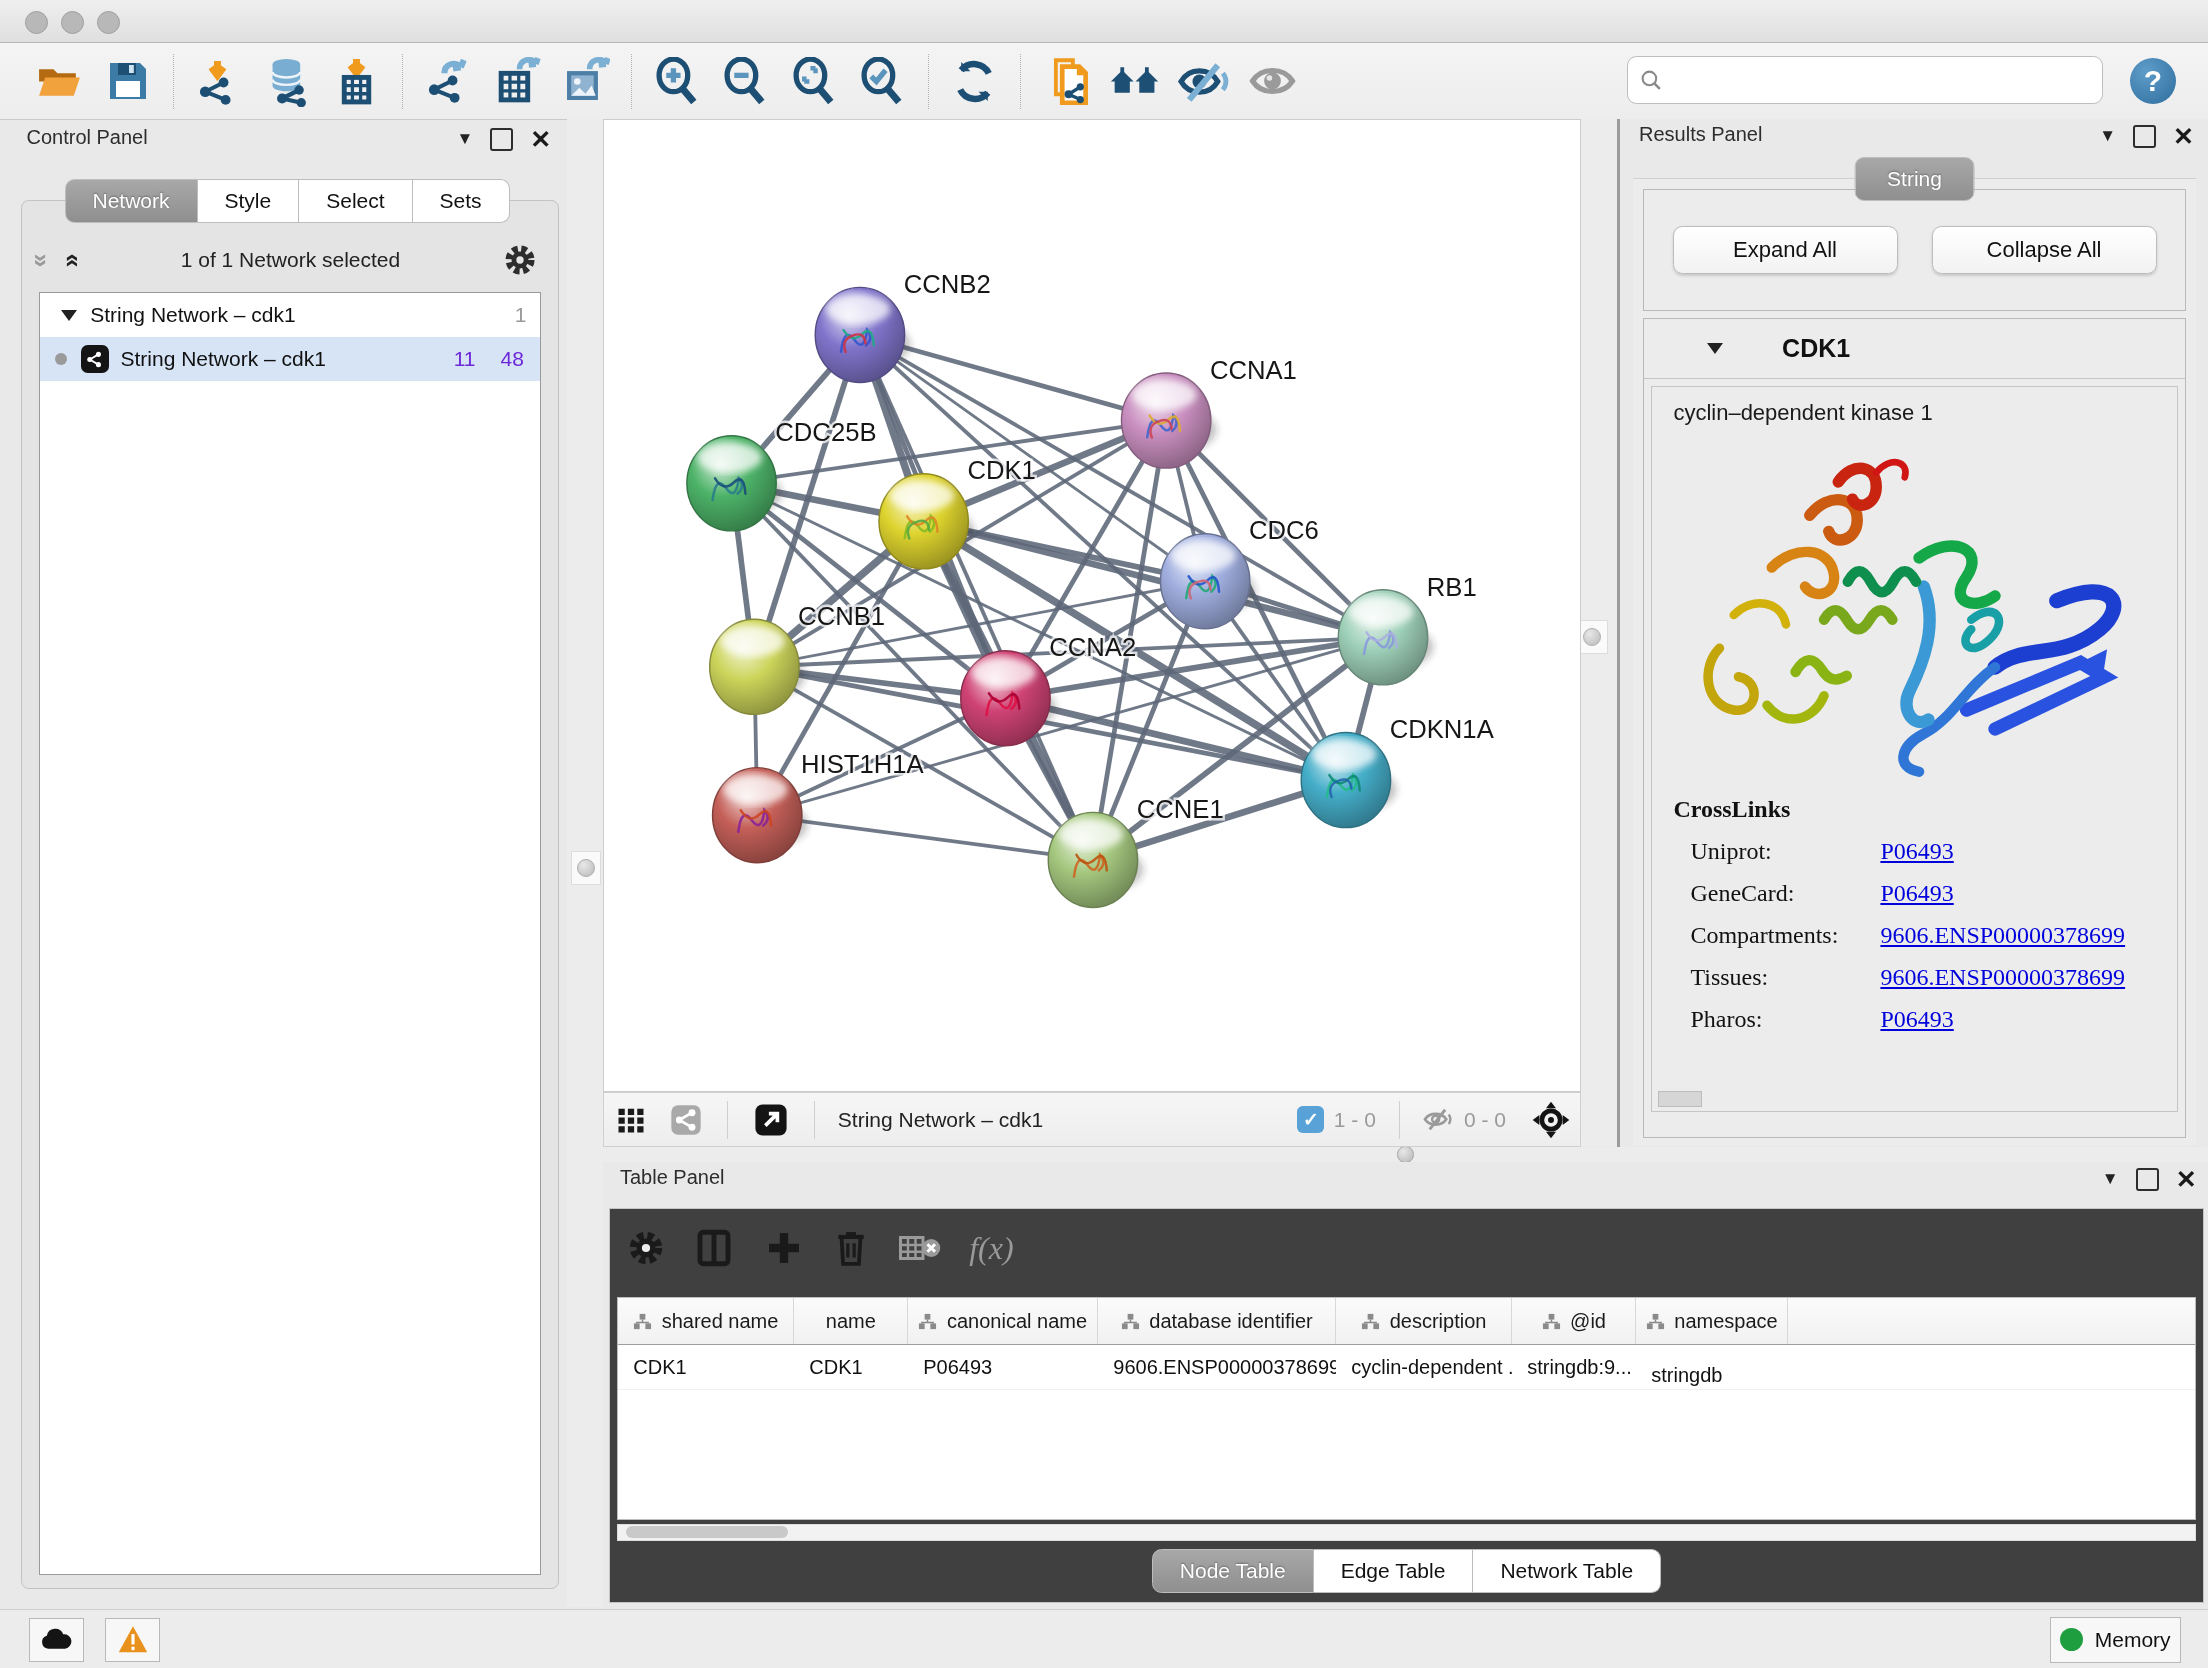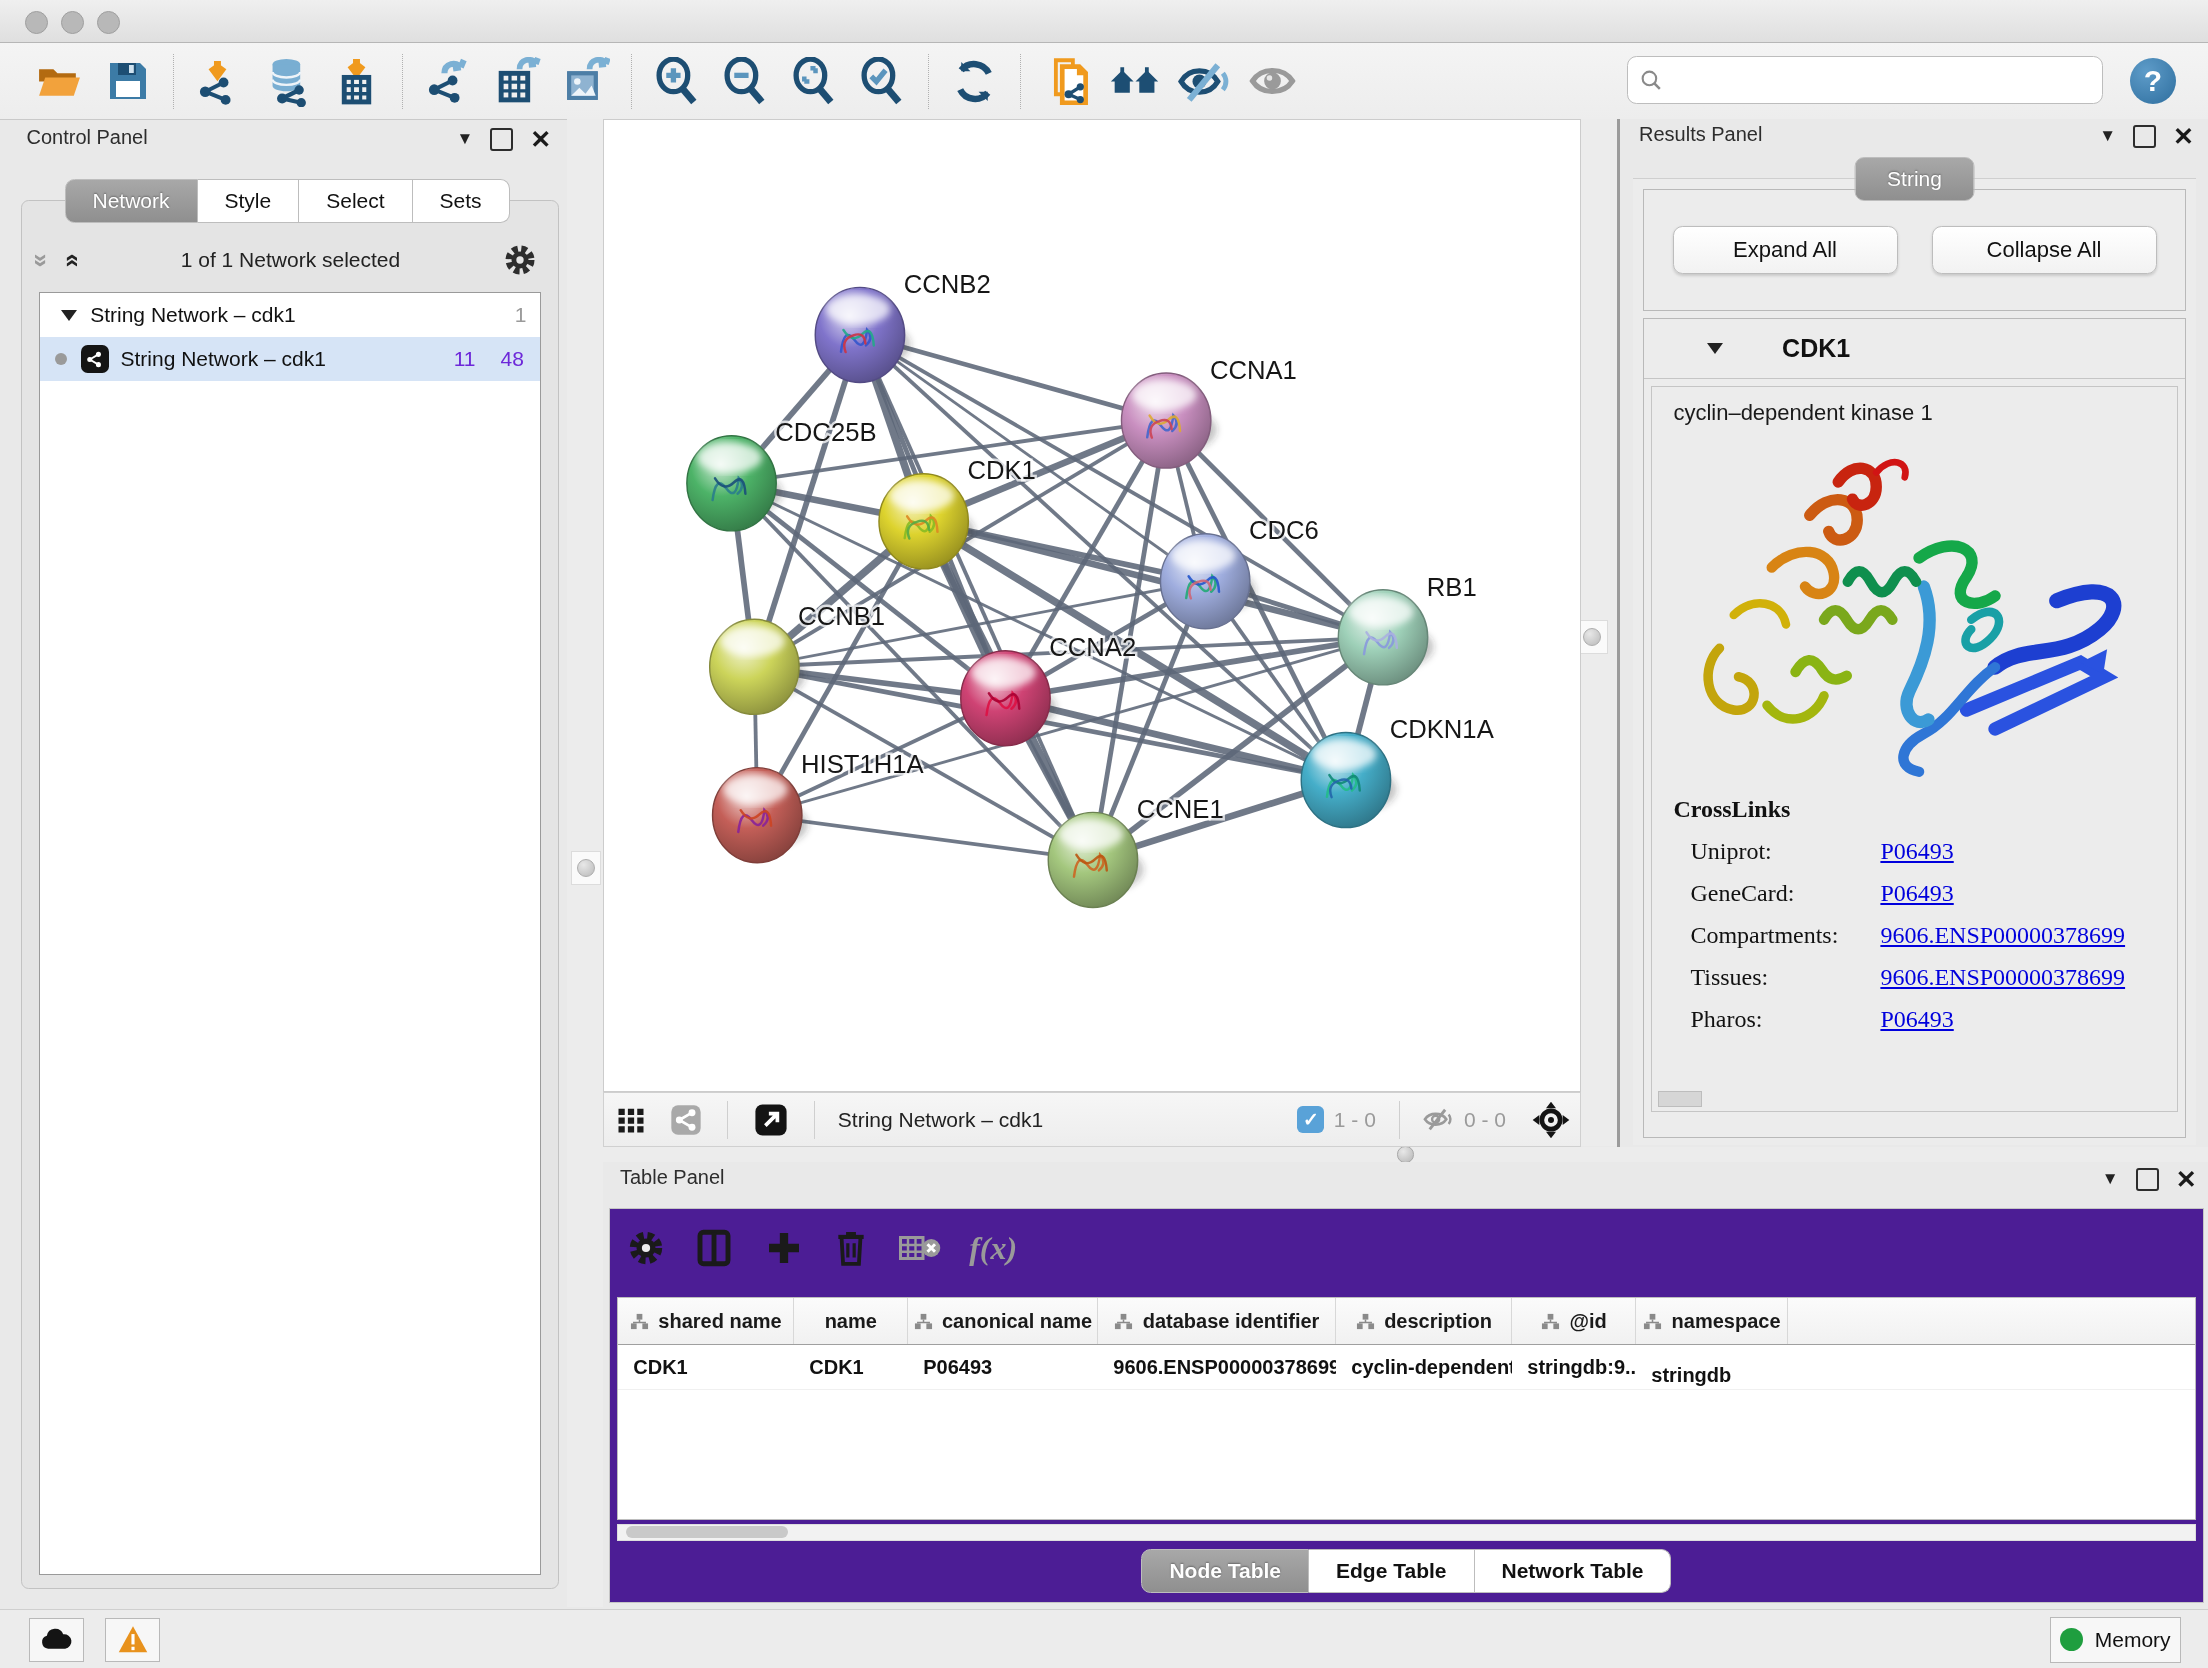--- a/index.html
+++ b/index.html
@@ -142,21 +142,21 @@
   .rp-desc{font-size:22px;color:#1a1a1a;padding:13.3px 0 0 21px;}
   .rp-ribbon{position:absolute;left:28.5px;top:57px;}
   .crosslinks{position:absolute;left:21px;top:409px;font-family:"Liberation Serif", serif;}
   .cl-title{font-size:24px;font-weight:700;color:#111;}
   .cl-row{display:flex;margin-top:15px;font-size:24px;color:#111;}
   .cl-label{width:190px;padding-left:17px;}
   .cl-value{color:#0000dd;text-decoration:underline;}
   .rp-scrollstub{position:absolute;left:5.7px;bottom:3.8px;width:42px;height:13.3px;background:#d6d6d6;border:1px solid #bdbdbd;}
   
   .table-panel{position:absolute;left:603px;top:1162px;width:1605px;height:445px;background:#e9e9e9;}
-  .tp-box{position:absolute;left:5.7px;top:46px;right:3.8px;bottom:3.8px;background:#4c1d95;border:1px solid #c5c5c5;font-weight:bold;}
+  .tp-box{position:absolute;left:5.7px;top:46px;right:3.8px;bottom:3.8px;background:#404040;border:1px solid #c5c5c5;}
   .tp-toolbar{height:78px;display:flex;align-items:center;padding-left:17px;gap:28.5px;}
   .fx{font-family:"Liberation Serif", serif;font-style:italic;font-size:32px;color:#9a9a9a;}
   .tp-table{position:absolute;left:7.6px;top:88px;right:7.6px;bottom:82px;background:#fff;border:1px solid #bdbdbd;overflow:hidden;}
   .tp-hdr{display:flex;background:linear-gradient(#fbfbfb,#f1f1f1);border-bottom:1.9px solid #9f9f9f;height:46px;}
   .tp-hcell{display:flex;align-items:center;justify-content:center;gap:9.5px;font-size:20px;color:#1a1a1a;
     border-right:1px solid #d8d8d8;box-sizing:border-box;flex:0 0 auto;overflow:hidden;white-space:nowrap;}
   .tp-row{display:flex;height:44px;border-bottom:1px solid #f0f0f0;}
   .tp-cell{display:flex;align-items:center;padding-left:15px;font-size:20px;color:#111;
     box-sizing:border-box;flex:0 0 auto;overflow:hidden;white-space:nowrap;}
   .tp-hscroll{position:absolute;left:7.6px;bottom:61px;right:7.6px;height:15px;background:#f2f2f2;border:1px solid #ddd;}

